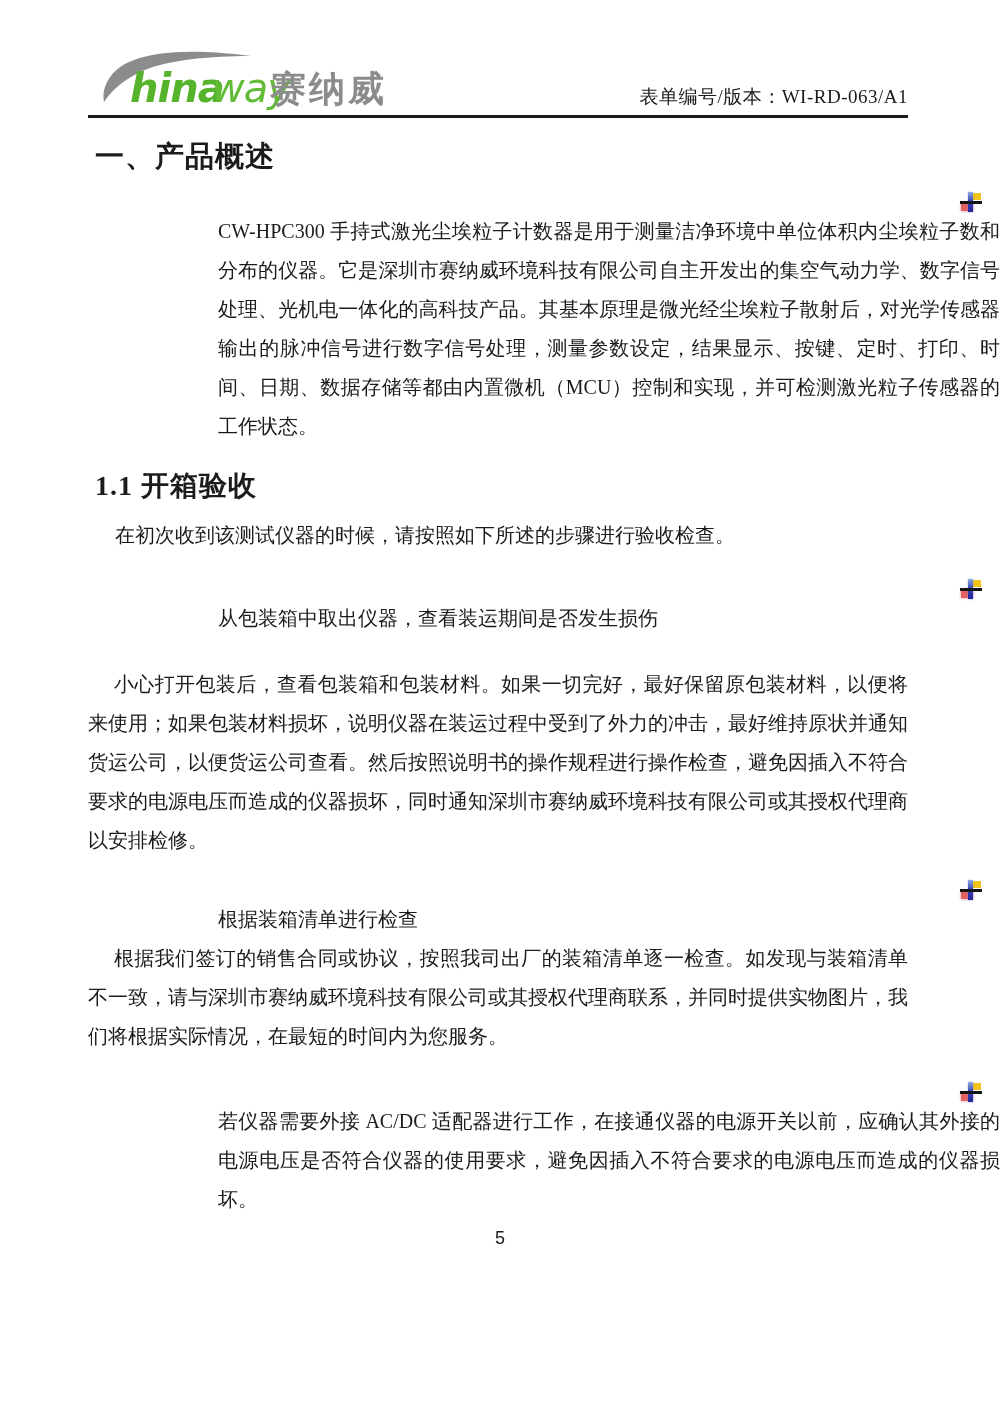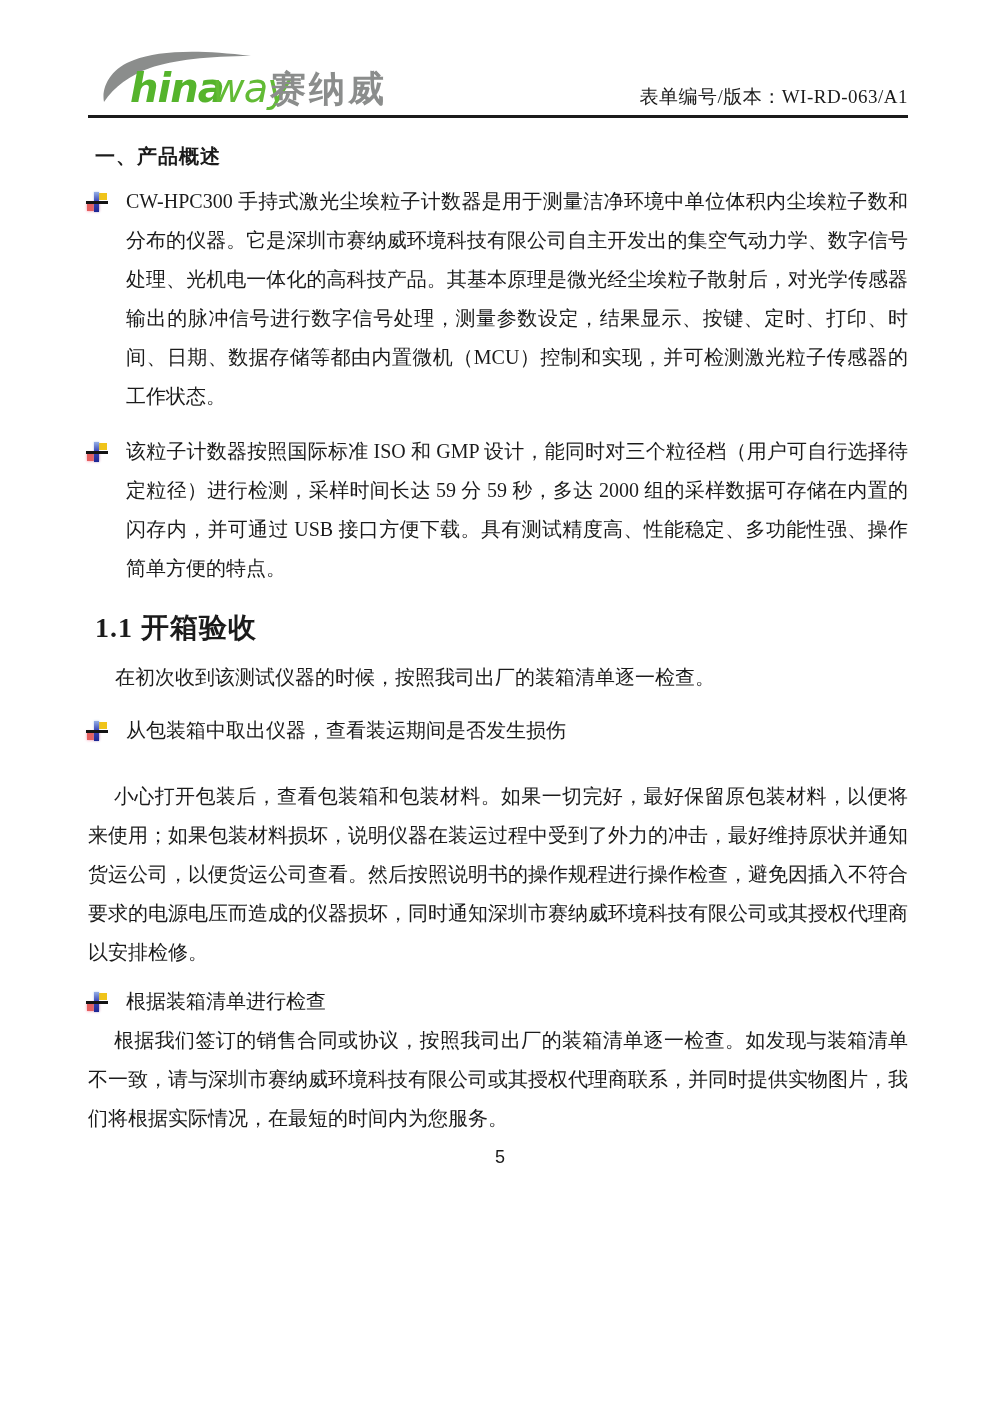--- a/index.html
+++ b/index.html
@@ -26,21 +26,21 @@
     text-align:center;
   }
   .rule{
     margin:3px 92px 0 88px;
     border-top:3px solid #1b1b1b;
     height:0;
   }
   
   .h1{
     margin:20px 92px 0 95px;
-    font-size:20px;line-height:36px;
+    font-size:29px;line-height:36px;
     font-weight:bold;
     letter-spacing:1px;
   }
   .h2{
     margin:20px 92px 0 95px;
     font-size:28px;line-height:40px;
     font-weight:bold;
     letter-spacing:1px;
   }
   
@@ -53,21 +53,21 @@
     margin:0 92px 0 88px;
     font-size:20px;line-height:39px;
     text-align:justify;
     text-indent:26px;
   }
   .para.pa{margin-top:27px;}
   .para.pb{}
   
   .bullet{
     margin-left:86px;
-    display:flex;align-items:flex-start;
+    display:flex;align-items:flex-end;flex-direction:column;
   }
   .bullet.b1{margin-top:8px;}
   .bullet.b2{margin-top:16px;}
   .bullet.b3{margin-top:14px;}
   .bullet.b4{margin-top:10px;}
   .bullet.b5{margin-top:16px;}
   .bullet-text{
     font-size:20px;line-height:39px;
     text-align:justify;
     width:782px;
@@ -114,33 +114,24 @@
   <div class="bullet b1">
     <span class="bullet-icon">
       <span class="bi-yellow"></span>
       <span class="bi-red"></span>
       <span class="bi-blue"></span>
       <span class="bi-black"></span>
     </span>
     <span class="bullet-text">CW-HPC300 手持式激光尘埃粒子计数器是用于测量洁净环境中单位体积内尘埃粒子数和分布的仪器。它是深圳市赛纳威环境科技有限公司自主开发出的集空气动力学、数字信号处理、光机电一体化的高科技产品。其基本原理是微光经尘埃粒子散射后，对光学传感器输出的脉冲信号进行数字信号处理，测量参数设定，结果显示、按键、定时、打印、时间、日期、数据存储等都由内置微机（MCU）控制和实现，并可检测激光粒子传感器的工作状态。</span>
   </div>
 
-  <div class="bullet b2">
-    <span class="bullet-icon">
-      <span class="bi-yellow"></span>
-      <span class="bi-red"></span>
-      <span class="bi-blue"></span>
-      <span class="bi-black"></span>
-    </span>
-    <span class="bullet-text">该粒子计数器按照国际标准 ISO 和 GMP 设计，能同时对三个粒径档（用户可自行选择待定粒径）进行检测，采样时间长达 59 分 59 秒，多达 2000 组的采样数据可存储在内置的闪存内，并可通过 USB 接口方便下载。具有测试精度高、性能稳定、多功能性强、操作简单方便的特点。</span>
-  </div>
 
   <div class="h2">1.1 开箱验收</div>
 
-  <div class="intro">在初次收到该测试仪器的时候，按照我司出厂的装箱清单逐一检查。</div>
+  <div class="intro">在初次收到该测试仪器的时候，请按照如下所述的步骤进行验收检查。</div>
 
   <div class="bullet b3">
     <span class="bullet-icon">
       <span class="bi-yellow"></span>
       <span class="bi-red"></span>
       <span class="bi-blue"></span>
       <span class="bi-black"></span>
     </span>
     <span class="bullet-text">从包装箱中取出仪器，查看装运期间是否发生损伤</span>
   </div>
@@ -152,18 +143,27 @@
       <span class="bi-yellow"></span>
       <span class="bi-red"></span>
       <span class="bi-blue"></span>
       <span class="bi-black"></span>
     </span>
     <span class="bullet-text">根据装箱清单进行检查</span>
   </div>
 
   <div class="para pb">根据我们签订的销售合同或协议，按照我司出厂的装箱清单逐一检查。如发现与装箱清单不一致，请与深圳市赛纳威环境科技有限公司或其授权代理商联系，并同时提供实物图片，我们将根据实际情况，在最短的时间内为您服务。</div>
 
+  <div class="bullet b5">
+    <span class="bullet-icon">
+      <span class="bi-yellow"></span>
+      <span class="bi-red"></span>
+      <span class="bi-blue"></span>
+      <span class="bi-black"></span>
+    </span>
+    <span class="bullet-text">若仪器需要外接 AC/DC 适配器进行工作，在接通仪器的电源开关以前，应确认其外接的电源电压是否符合仪器的使用要求，避免因插入不符合要求的电源电压而造成的仪器损坏。</span>
+  </div>
 
   <div class="footer">
     <span>5</span>
   </div>
 
 </div>
 
 </body></html>

